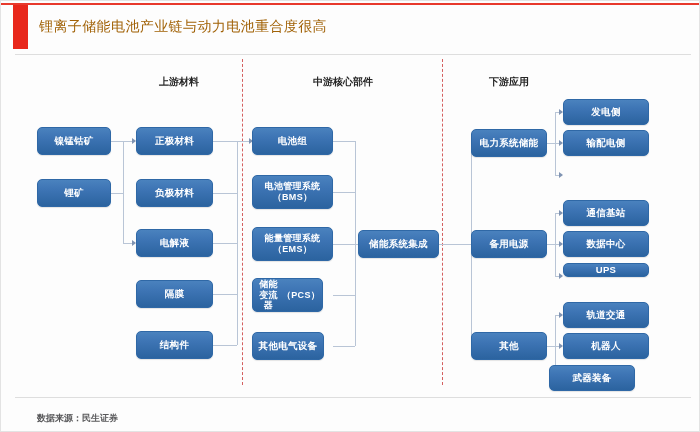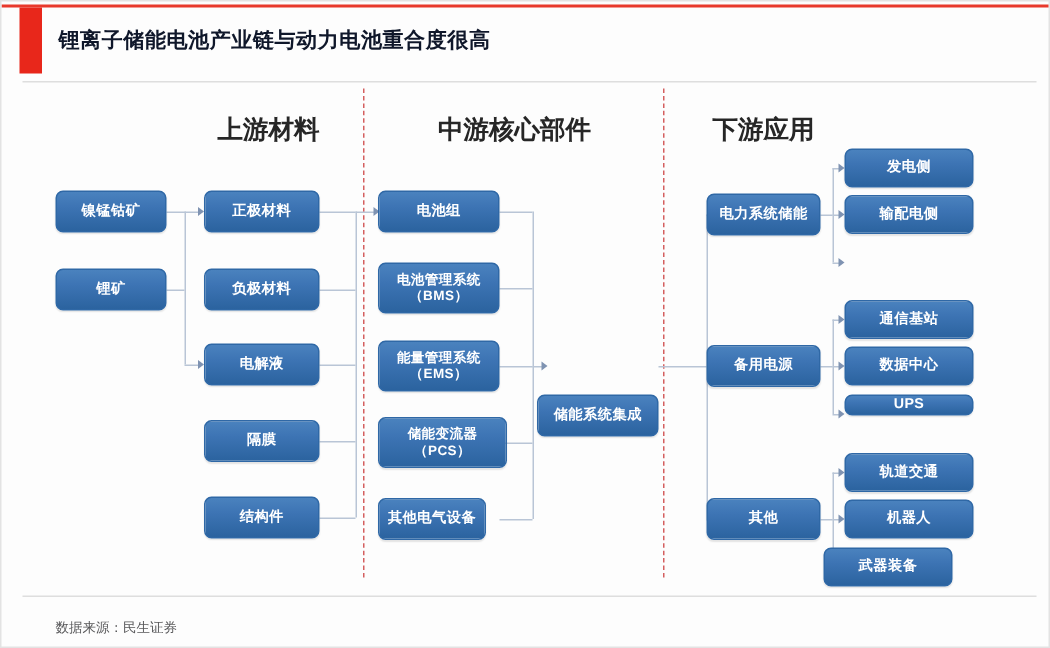--- a/index.html
+++ b/index.html
@@ -21,39 +21,39 @@
   .top-rule{
     position:absolute;left:0;top:2px;width:700px;height:2px;
     background:#e8392c;
   }
   .red-bar{
     position:absolute;left:12px;top:4px;width:15px;height:44px;
     background:#e8271b;
   }
   .title{
     position:absolute;left:38px;top:17px;
-    font-size:14px;font-weight:bold;color:#0f172a;
+    font-size:14px;font-weight:normal;color:#a16207;
     letter-spacing:.4px;white-space:nowrap;
   }
   .header-sep{
     position:absolute;left:14px;top:53px;width:676px;height:1px;
     background:#dedede;
   }
   .footer-sep{
     position:absolute;left:14px;top:396px;width:676px;height:1px;
     background:#dedede;
   }
   .source{
     position:absolute;left:36px;top:411px;
-    font-size:9px;color:#58585a;white-space:nowrap;
+    font-size:9px;color:#58585a;white-space:nowrap;font-weight:bold;
   }
   
   .col-head{
     position:absolute;top:74px;
-    font-size:17px;font-weight:bold;color:#262626;
+    font-size:10px;font-weight:bold;color:#262626;
     white-space:nowrap;text-align:center;
   }
   
   .vdash{
     position:absolute;top:58px;width:0;height:326px;
     border-left:1px dashed #d45f5f;
   }
   
   .box{
     position:absolute;
@@ -176,29 +176,29 @@
     <span>电池组</span>
   </div>
   <div class="box two-line" style="left:251px;top:174px;width:81px;height:34px;flex-direction:column;">
     <span>电池管理系统</span>
     <span class="l2">（BMS）</span>
   </div>
   <div class="box two-line" style="left:251px;top:226px;width:81px;height:34px;flex-direction:column;">
     <span>能量管理系统</span>
     <span class="l2">（EMS）</span>
   </div>
-  <div class="box two-line" style="left:251px;top:277px;width:86px;height:34px;flex-direction:column;">
+  <div class="box two-line" style="left:251px;top:277px;width:71px;height:34px;flex-direction:row;">
     <span>储能变流器</span>
     <span class="l2">（PCS）</span>
   </div>
   <div class="box" style="left:251px;top:331px;width:72px;height:28px;flex-direction:column;">
     <span>其他电气设备</span>
   </div>
 
-  <div class="box" style="left:357px;top:229px;width:81px;height:28px;margin-top:33px;">储能系统集成</div>
+  <div class="box" style="left:357px;top:229px;width:81px;height:28px;">储能系统集成</div>
 
   <div class="box" style="left:470px;top:128px;width:76px;height:28px;">电力系统储能</div>
   <div class="box" style="left:470px;top:229px;width:76px;height:28px;">备用电源</div>
   <div class="box" style="left:470px;top:331px;width:76px;height:28px;">其他</div>
 
   <div class="box" style="left:562px;top:98px;width:86px;height:26px;">发电侧</div>
   <div class="box" style="left:562px;top:129px;width:86px;height:26px;">输配电侧</div>
 
   <div class="box" style="left:562px;top:199px;width:86px;height:26px;">通信基站</div>
   <div class="box" style="left:562px;top:230px;width:86px;height:26px;">数据中心</div>

